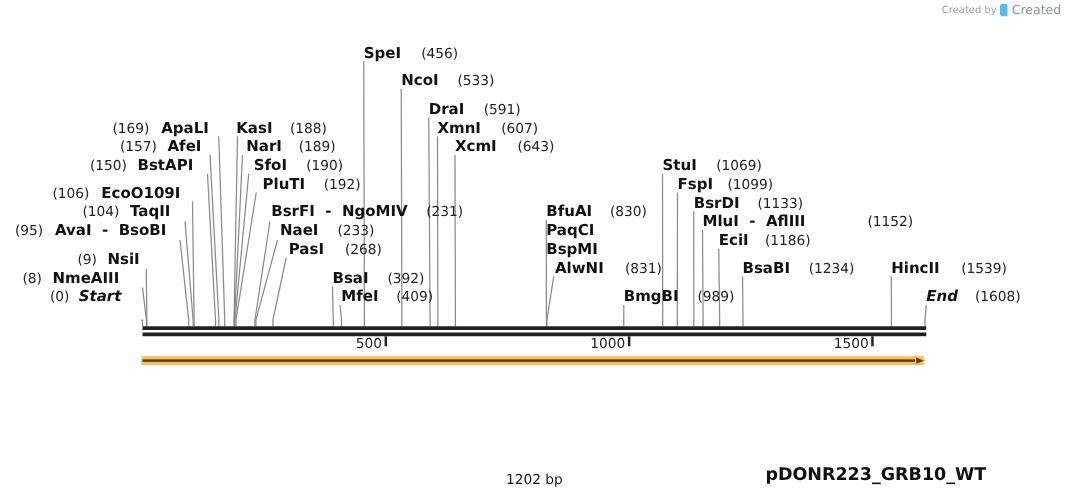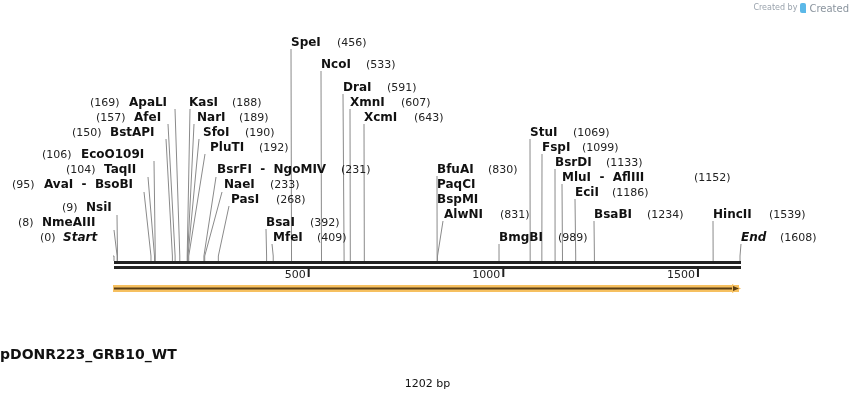--- a/index.html
+++ b/index.html
@@ -6,21 +6,21 @@
   body { width: 855px; height: 400px; position: relative; overflow: hidden;
          font-family: "DejaVu Sans", sans-serif; color: #111; }
   .credit { position: absolute; right: 6px; top: 3px; font-size: 8px; color: #9aa3ad;
             display: flex; align-items: flex-start; gap: 3px; }
   .credit .brand { font-size: 10px; color: #8a949e; }
   .credit .logo { width: 6px; height: 10px; background: #5bb8e8; border-radius: 2px 2px 0 2px; display: inline-block; }
   svg { position: absolute; left: 0; top: 0; }
   .enz { font-weight: bold; font-size: 12px; fill: #111; }
   .pos { font-size: 11px; fill: #222; }
   .tick-label { font-size: 11px; fill: #222; }
-  .title { position: absolute; left: 0; width: 789px; top: 346px; text-align: left;
+  .title { position: absolute; left: 0; width: 789px; top: 372px; text-align: right;
            font-weight: bold; font-size: 14px; }
   .subtitle { position: absolute; left: 0; width: 855px; top: 377px; text-align: center; font-size: 11px; }
 </style>
 </head>
 <body>
 
 <div class="credit">
   <span>Created by</span>
   <span class="logo"></span>
   <span class="brand">Created</span>

